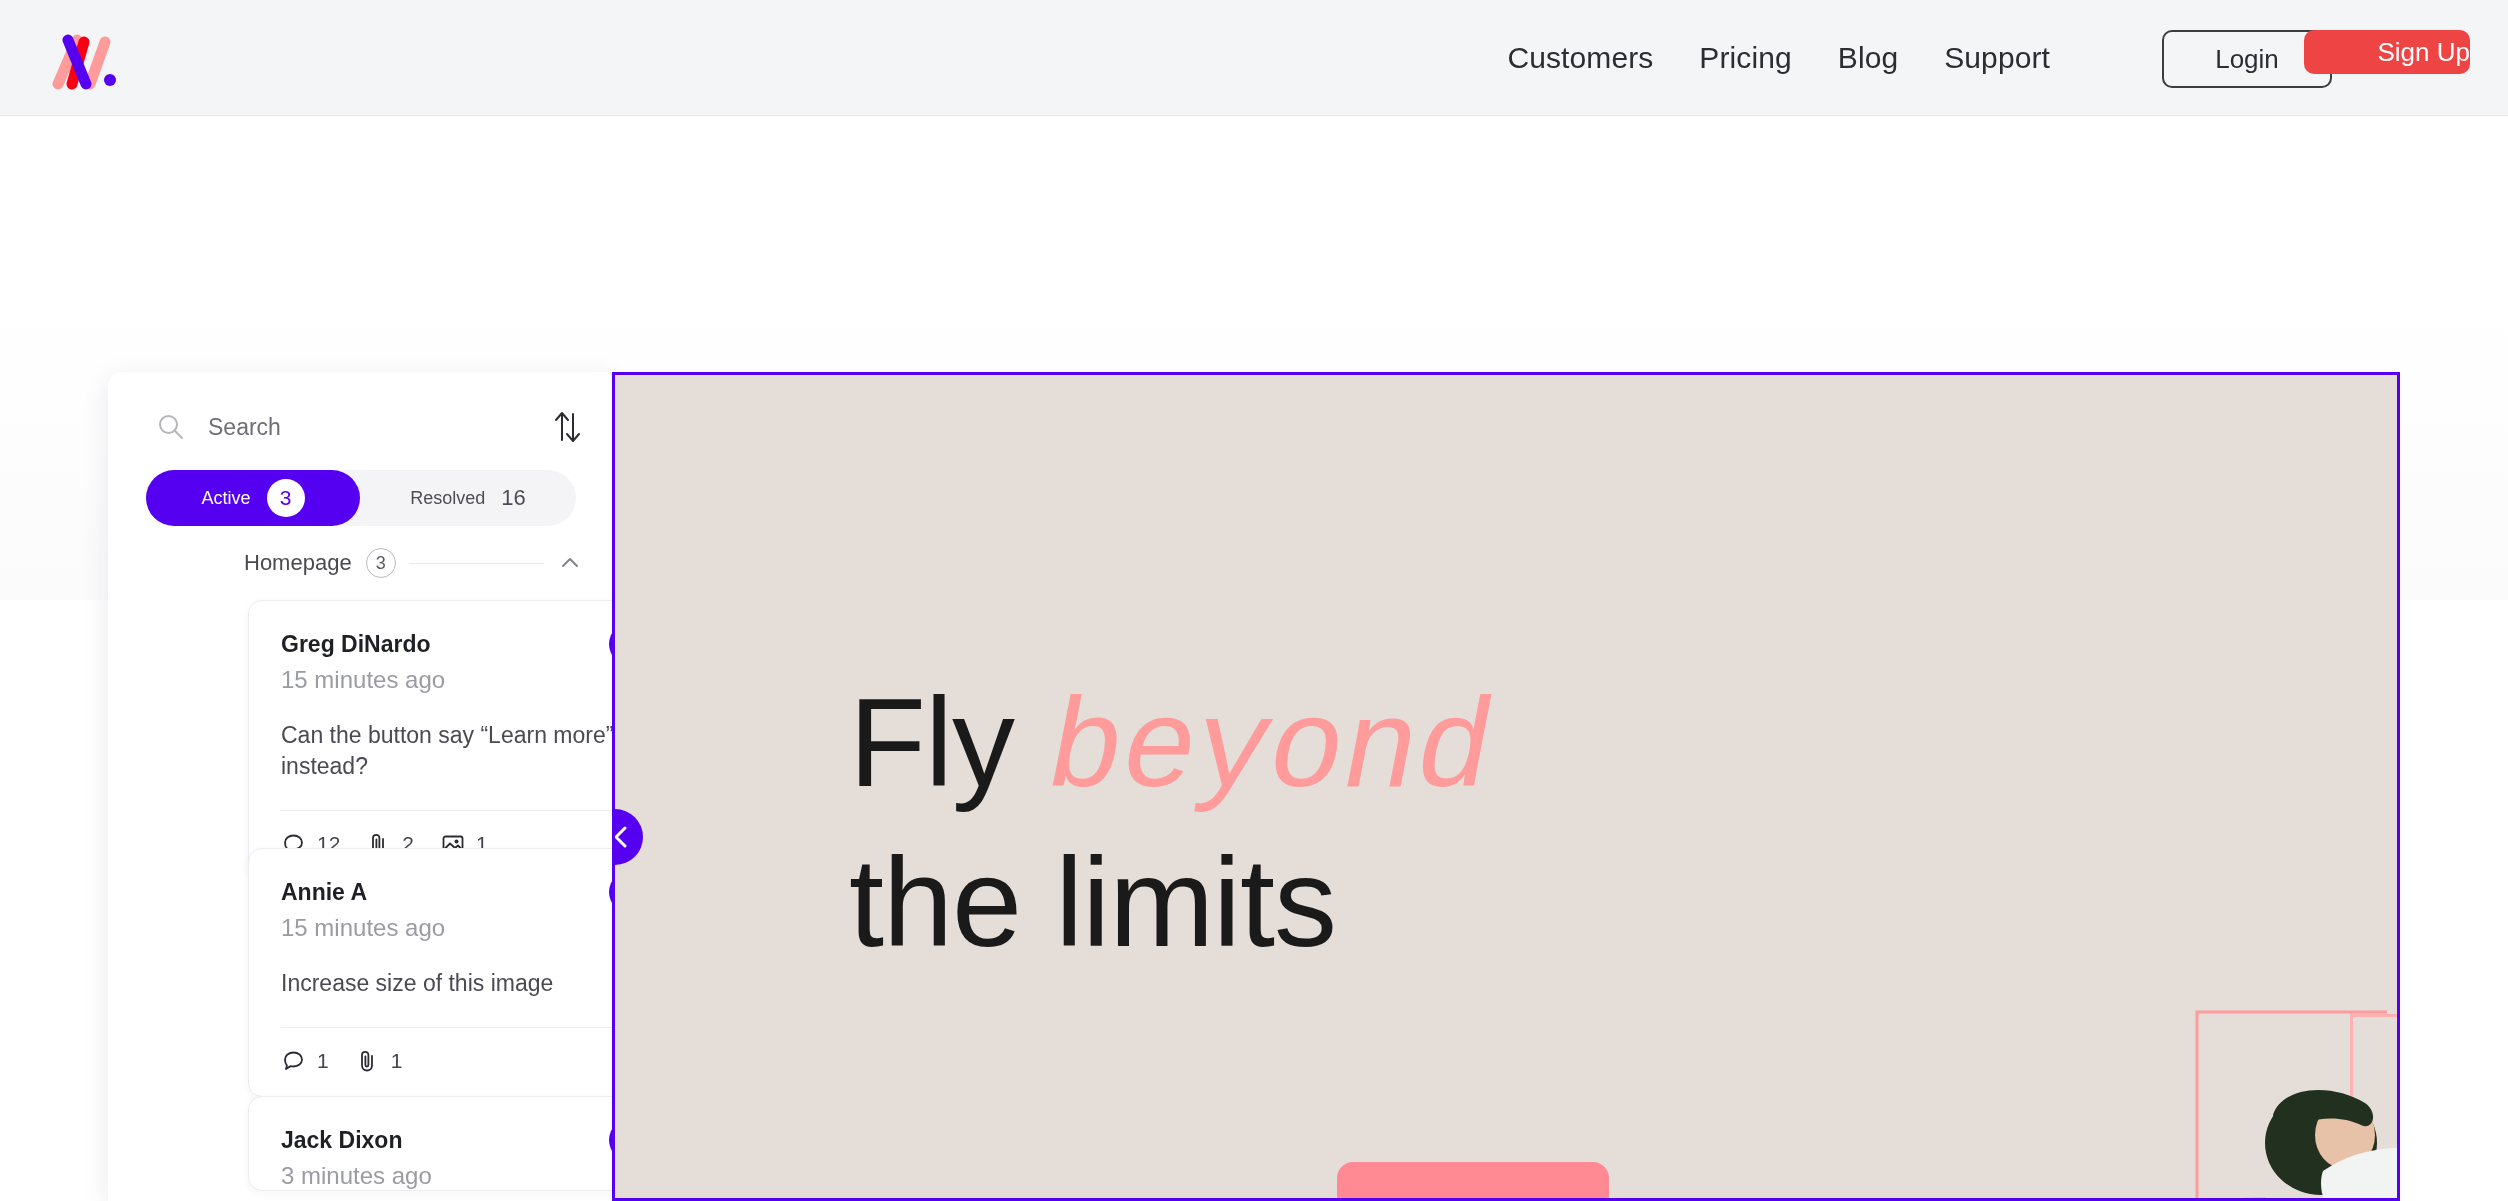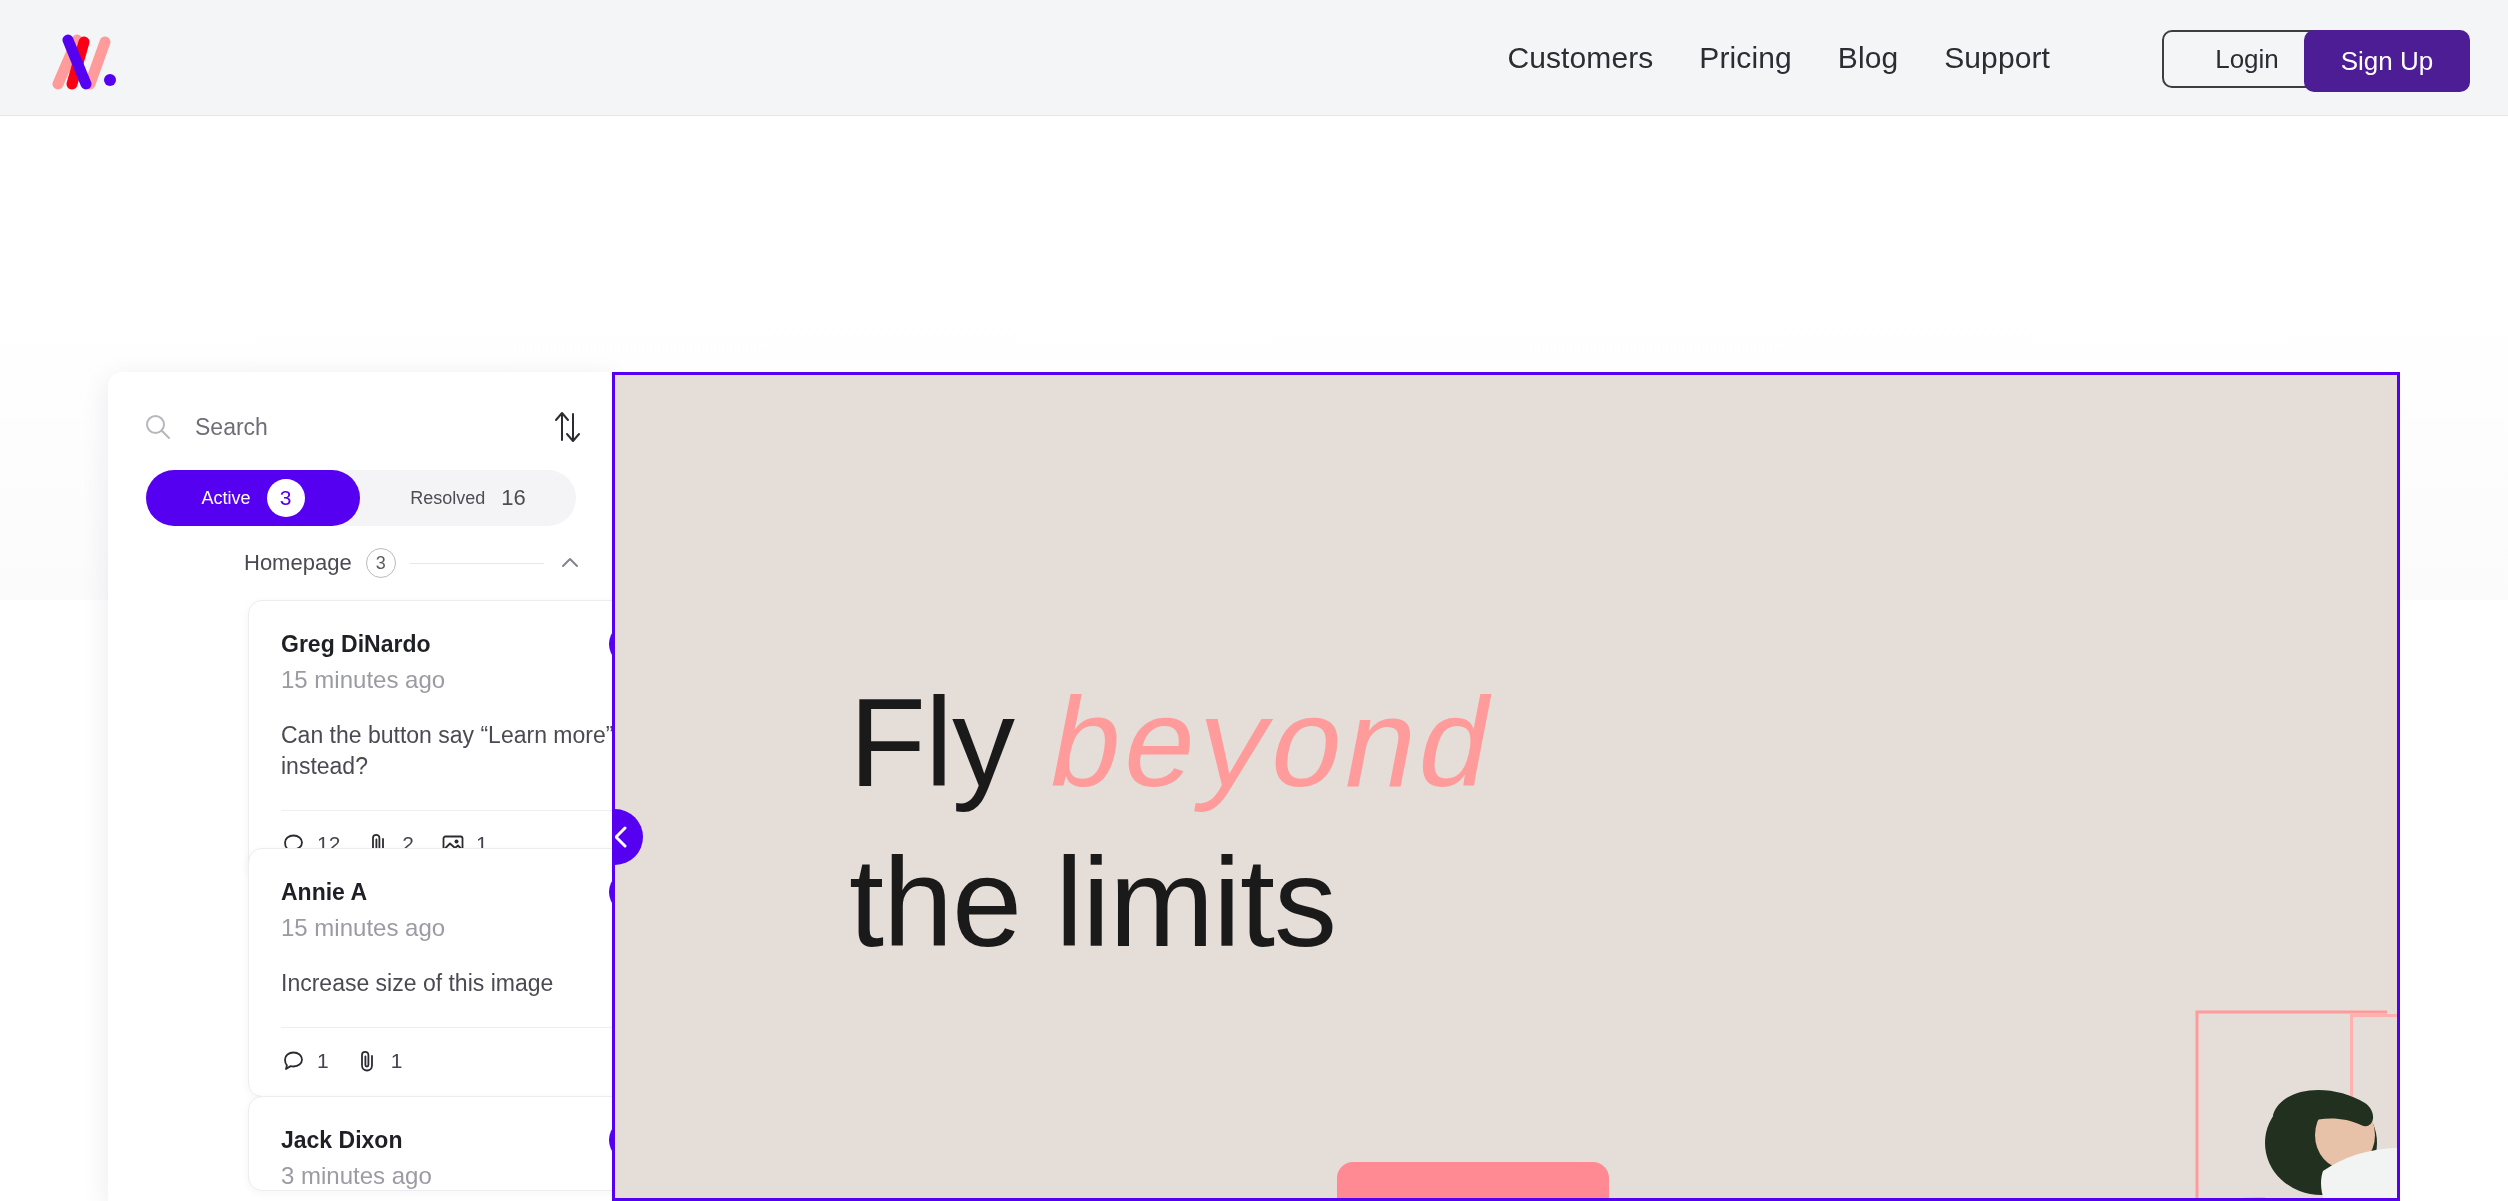--- a/index.html
+++ b/index.html
@@ -31,25 +31,26 @@
   .btn-login {
     position: absolute; right: 176px; top: 30px;
     width: 170px; height: 58px;
     border: 2px solid #3c3c42; border-radius: 10px;
     background: transparent; color: #2c2c33;
     font-size: 26px; font-family: "Liberation Sans", sans-serif;
     cursor: pointer;
   }
   .btn-signup {
     position: absolute; right: 38px; top: 30px;
-    width: 166px; height: 62px;
+    width: 166px; height: 44px;
     border: 0; border-radius: 10px;
-    background: #4c1d95; color: #ffffff;
+    background: #ef4444; color: #ffffff;
     font-size: 26px; font-family: "Liberation Sans", sans-serif;
     cursor: pointer;
+    text-align: right;
   }
 
   
   .hero-wrap { position: absolute; top: 116px; left: 0; width: 2508px; height: 240px; }
   .btn-hero {
     position: absolute; left: 1117px; top: 33px;
     width: 270px; height: 104px;
     border: 0; border-radius: 12px;
     background: #5500f0; color: #ffffff;
     font-size: 27px; font-family: "Liberation Sans", sans-serif;
@@ -66,21 +67,21 @@
   
   .sidebar {
     position: absolute; left: 0; top: 0;
     width: 504px; height: 829px;
     background: #ffffff;
     border-radius: 14px 0 0 0;
     box-shadow: 0 6px 28px rgba(30,25,60,.09);
     overflow: hidden;
   }
   .search-row {
-    position: absolute; left: 35px; top: 28px; right: 28px; height: 54px;
+    position: absolute; left: 48px; top: 28px; right: 28px; height: 54px;
     display: flex; align-items: center; justify-content: flex-end;
   }
   .search-icon { width: 30px; height: 30px; flex: 0 0 auto; }
   .search-input {
     flex: 1 1 auto; margin-left: 22px;
     border: 0; outline: none; background: transparent;
     font-size: 23px; color: #3a3a40;
     font-family: "Liberation Sans", sans-serif;
   }
   .search-input::placeholder { color: #6e6e76; }

